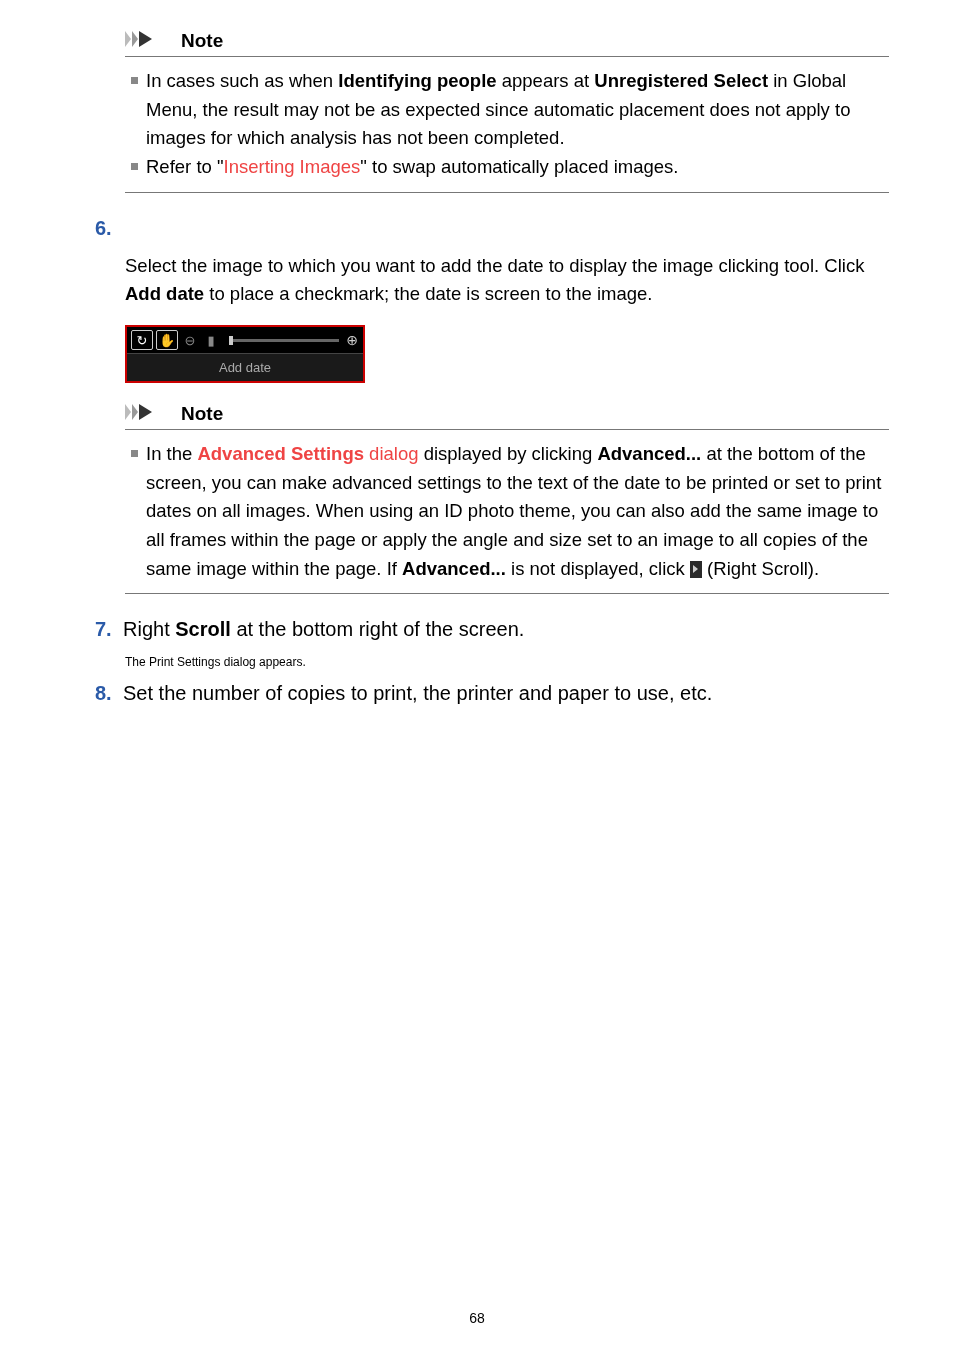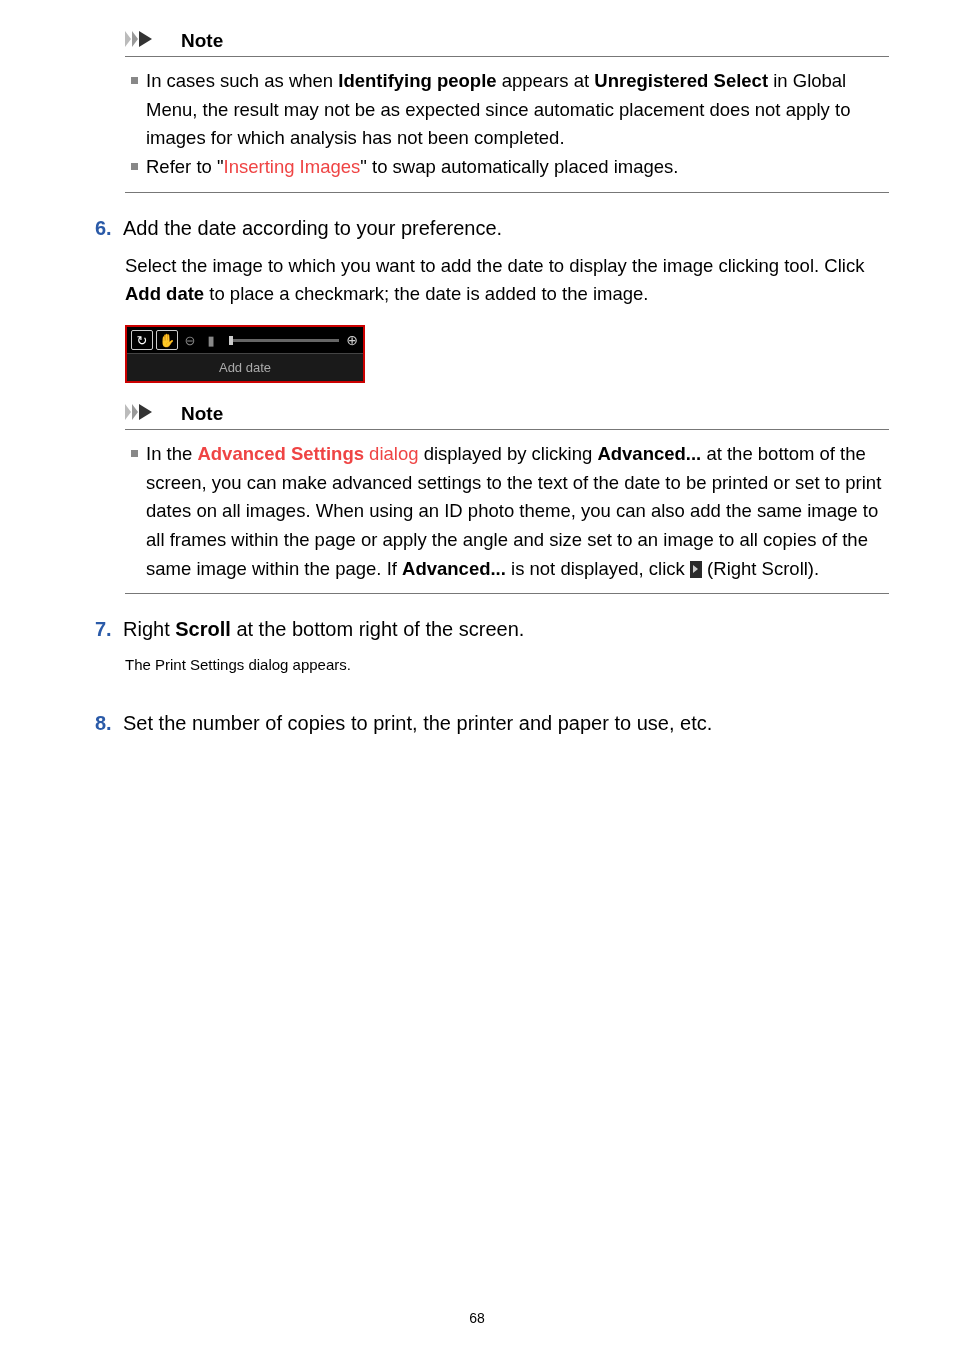--- a/index.html
+++ b/index.html
@@ -61,25 +61,24 @@
           <span>Refer to "</span><span class="link">Inserting Images</span><span>" to swap automatically placed images.</span>
         </div>
       </div>
     </div>
     <div class="note-footer-rule"></div>
   </div>
 
   <div style="padding-left:30px;">
     <div class="step">
       <div class="step-num">6.</div>
-      <div class="step-title">Add the date according to your preference.</div>
     </div>
   </div>
   <div class="indent" style="font-size:18.5px; line-height:1.55; margin-bottom:16px;">
-    <span>Select the image to which you want to add the date to display the image clicking tool. Click </span><span class="bold">Add date</span><span> to place a checkmark; the date is added to the image.</span>
+    <span>Select the image to which you want to add the date to display the image clicking tool. Click </span><span class="bold">Add date</span><span> to place a checkmark; the date is screen to the image.</span>
   </div>
 
   <div class="indent">
     <div class="img-toolbar">
       <div class="toolbar-row1">
         <div class="tb-box">↻</div>
         <div class="tb-box">✋</div>
         <div class="tb-dim">⊖</div>
         <div class="tb-dim">▮</div>
         <div class="slider">
@@ -116,21 +115,21 @@
   </div>
 
   <div style="padding-left:30px;">
     <div class="step">
       <div class="step-num">7.</div>
       <div class="step-title">
         <span>Right </span><span class="bold">Scroll</span><span> at the bottom right of the screen.</span>
       </div>
     </div>
   </div>
-  <div class="indent" style="font-size:15px; line-height:1.55; margin-bottom:35px;">The Print Settings dialog appears.</div>
+  <div class="indent" style="font-size:12px; line-height:1.55; margin-bottom:10px;">The Print Settings dialog appears.</div>
 
   <div style="padding-left:30px;">
     <div class="step">
       <div class="step-num">8.</div>
       <div class="step-title">Set the number of copies to print, the printer and paper to use, etc.</div>
     </div>
   </div>
 
 </div>
 

